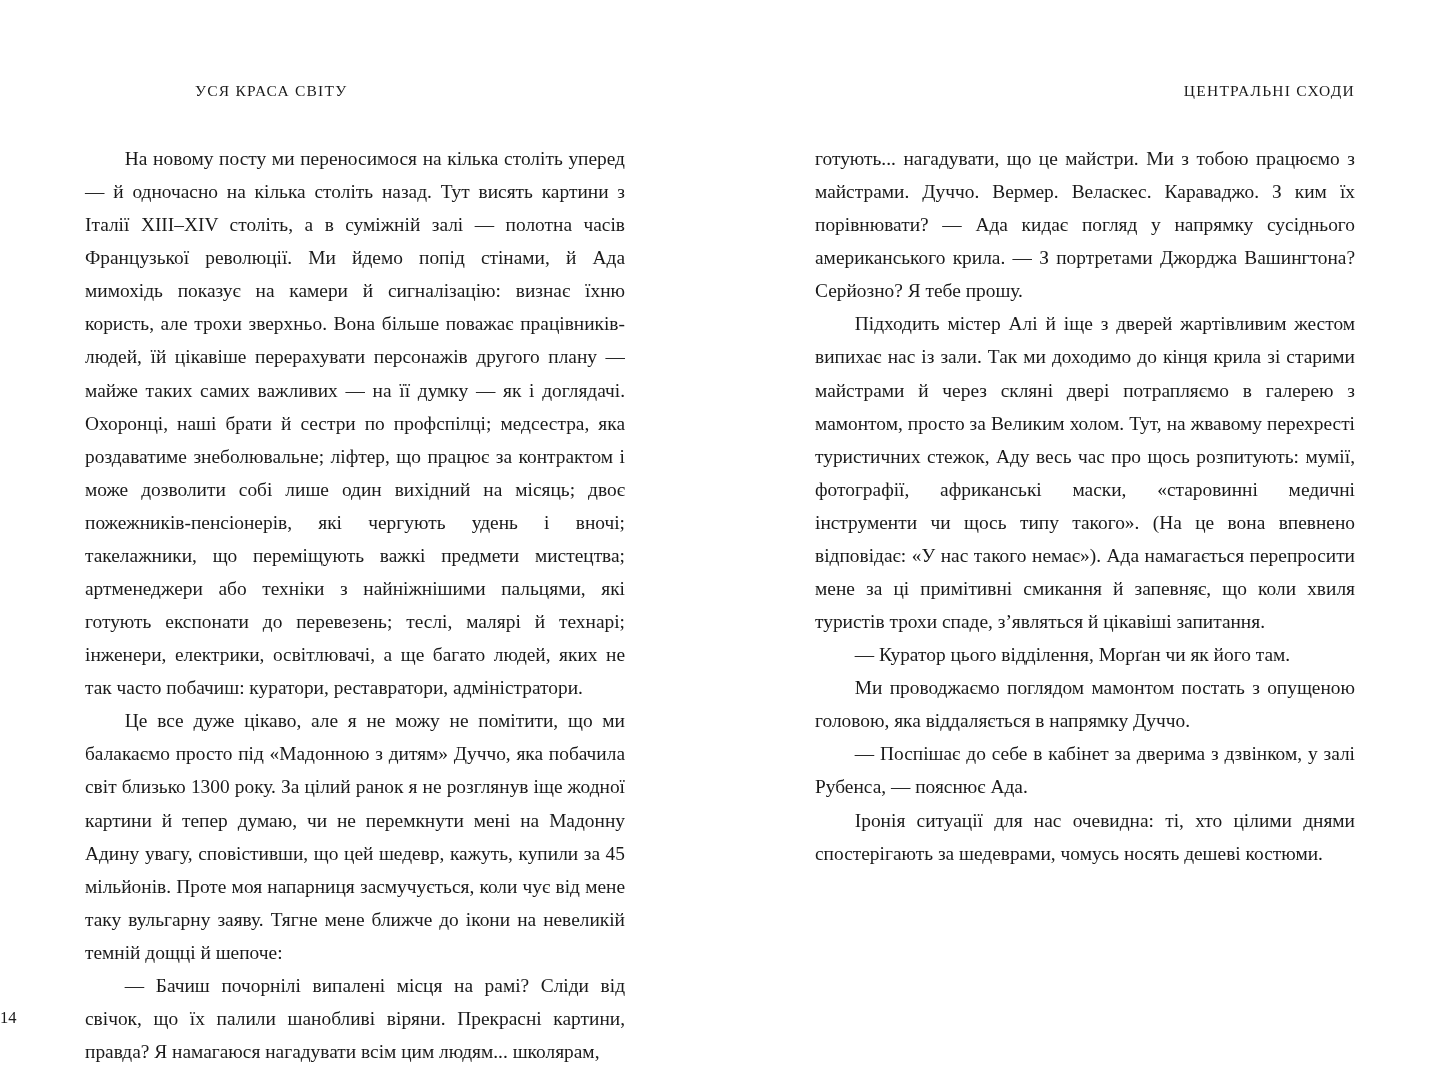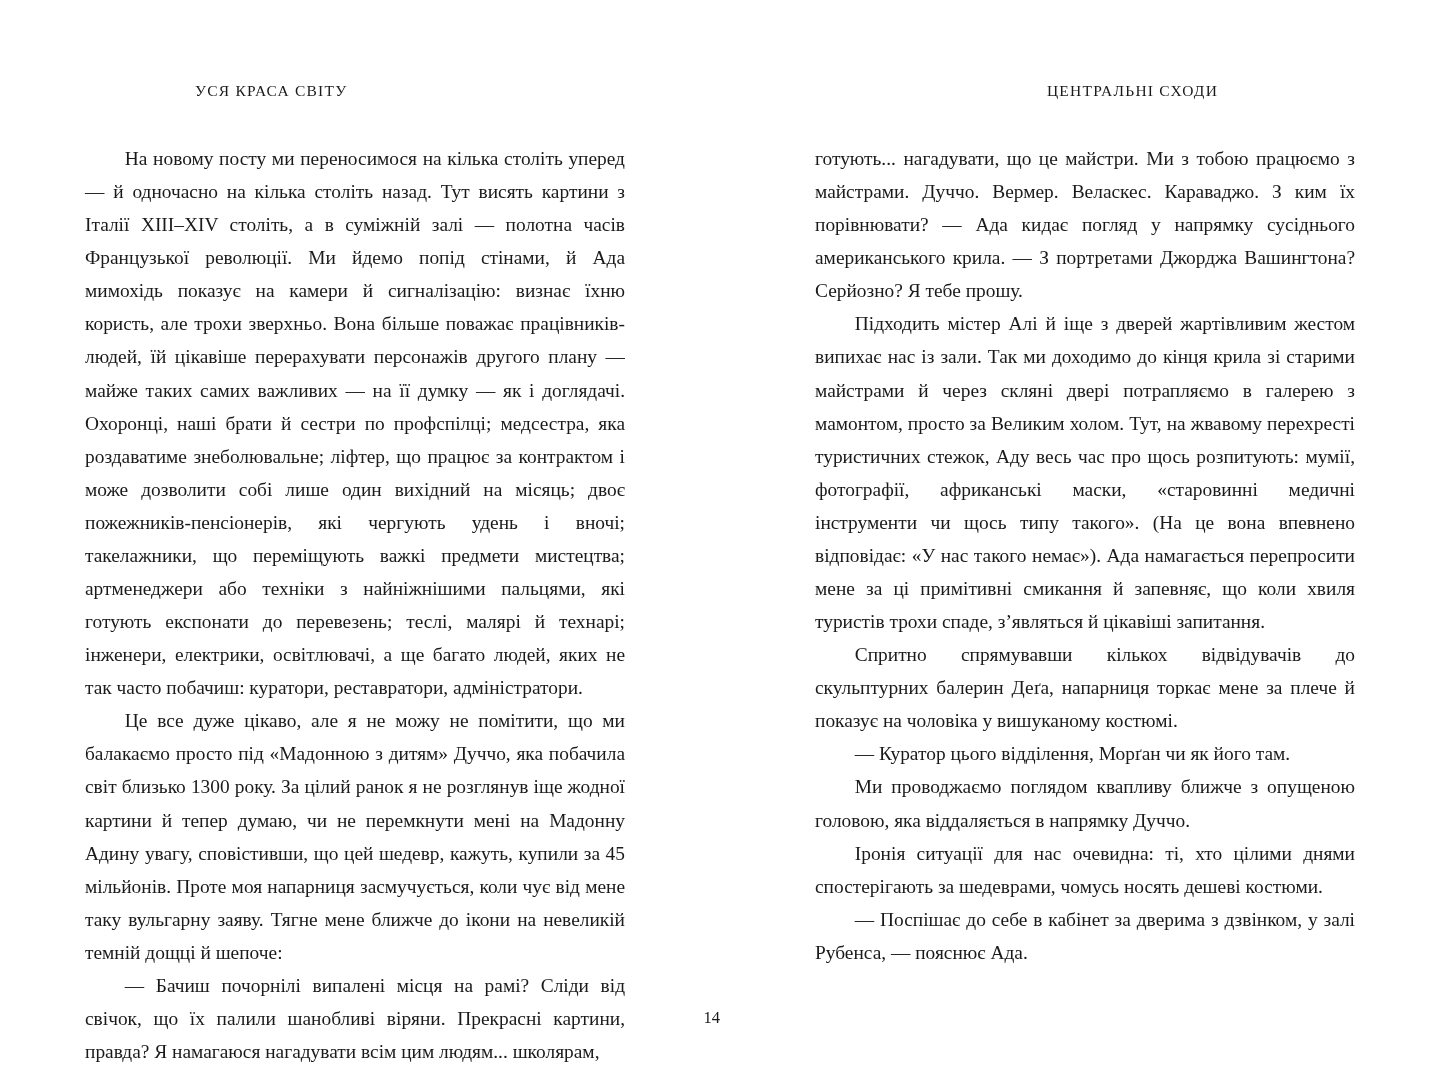--- a/index.html
+++ b/index.html
@@ -35,41 +35,41 @@
   }
   .running-head {
     font-size: 15.5px;
     letter-spacing: 0.08em;
     color: #1a1a1a;
     text-transform: uppercase;
     margin: 0 0 42px 0;
     font-family: "Liberation Serif", "DejaVu Serif", serif;
   }
   .rh-left { text-align: left; padding-left: 110px; }
-  .rh-right { text-align: center; padding-left: 95px; }
+  .rh-right { text-align: right; padding-left: 95px; }
   .body-text {
     font-size: 19.4px;
     line-height: 1.705;
     text-align: justify;
     text-justify: inter-word;
     hyphens: manual;
   }
   .body-text p {
     margin: 0;
     text-indent: 2.05em;
   }
   .body-text p.noindent {
     text-indent: 0;
   }
   .folio {
     position: absolute;
     bottom: 72px;
     left: 0;
     right: 0;
-    text-align: right;
+    text-align: left;
     font-size: 16.5px;
     color: #1a1a1a;
   }
 </style>
 </head>
 <body>
 
 <div class="spread">
 
   <div class="page page-left">
@@ -80,21 +80,20 @@
       <p>— Бачиш почорнілі випалені місця на рамі? Сліди від свічок, що їх палили шанобливі віряни. Прекрасні картини, правда? Я намагаюся нагадувати всім цим людям... школярам,</p>
     </div>
     <div class="folio">14</div>
   </div>
 
   <div class="page page-right">
     <div class="running-head rh-right">ЦЕНТРАЛЬНІ СХОДИ</div>
     <div class="body-text">
       <p class="noindent">готують... нагадувати, що це майстри. Ми з тобою працюємо з майстрами. Дуччо. Вермер. Веласкес. Караваджо. З ким їх порівнювати? — Ада кидає погляд у напрямку сусіднього американського крила. — З портретами Джорджа Вашингтона? Серйозно? Я тебе прошу.</p>
       <p>Підходить містер Алі й іще з дверей жартівливим жестом випихає нас із зали. Так ми доходимо до кінця крила зі старими майстрами й через скляні двері потрапляємо в галерею з мамонтом, просто за Великим холом. Тут, на жвавому перехресті туристичних стежок, Аду весь час про щось розпитують: мумії, фотографії, африканські маски, «старовинні медичні інструменти чи щось типу такого». (На це вона впевнено відповідає: «У нас такого немає»). Ада намагається перепросити мене за ці примітивні смикання й запевняє, що коли хвиля туристів трохи спаде, з’являться й цікавіші запитання.</p>
-      <p>Спритно спрямувавши кількох відвідувачів до скульптурних балерин Деґа, напарниця торкає мене за плече й показує на чоловіка у вишуканому костюмі.</p>
       <p>— Куратор цього відділення, Морґан чи як його там.</p>
-      <p>Ми проводжаємо поглядом квапливу ближче з опущеною головою, яка віддаляється в напрямку Дуччо.</p>
+      <p>Ми проводжаємо поглядом мамонтом постать з опущеною головою, яка віддаляється в напрямку Дуччо.</p>
+      <p>— Поспішає до себе в кабінет за дверима з дзвінком, у залі Рубенса, — пояснює Ада.</p>
       <p>Іронія ситуації для нас очевидна: ті, хто цілими днями спостерігають за шедеврами, чомусь носять дешеві костюми.</p>
-      <p>— Поспішає до себе в кабінет за дверима з дзвінком, у залі Рубенса, — пояснює Ада.</p>
     </div>
   </div>
 
 </div>
 
 </body></html>

